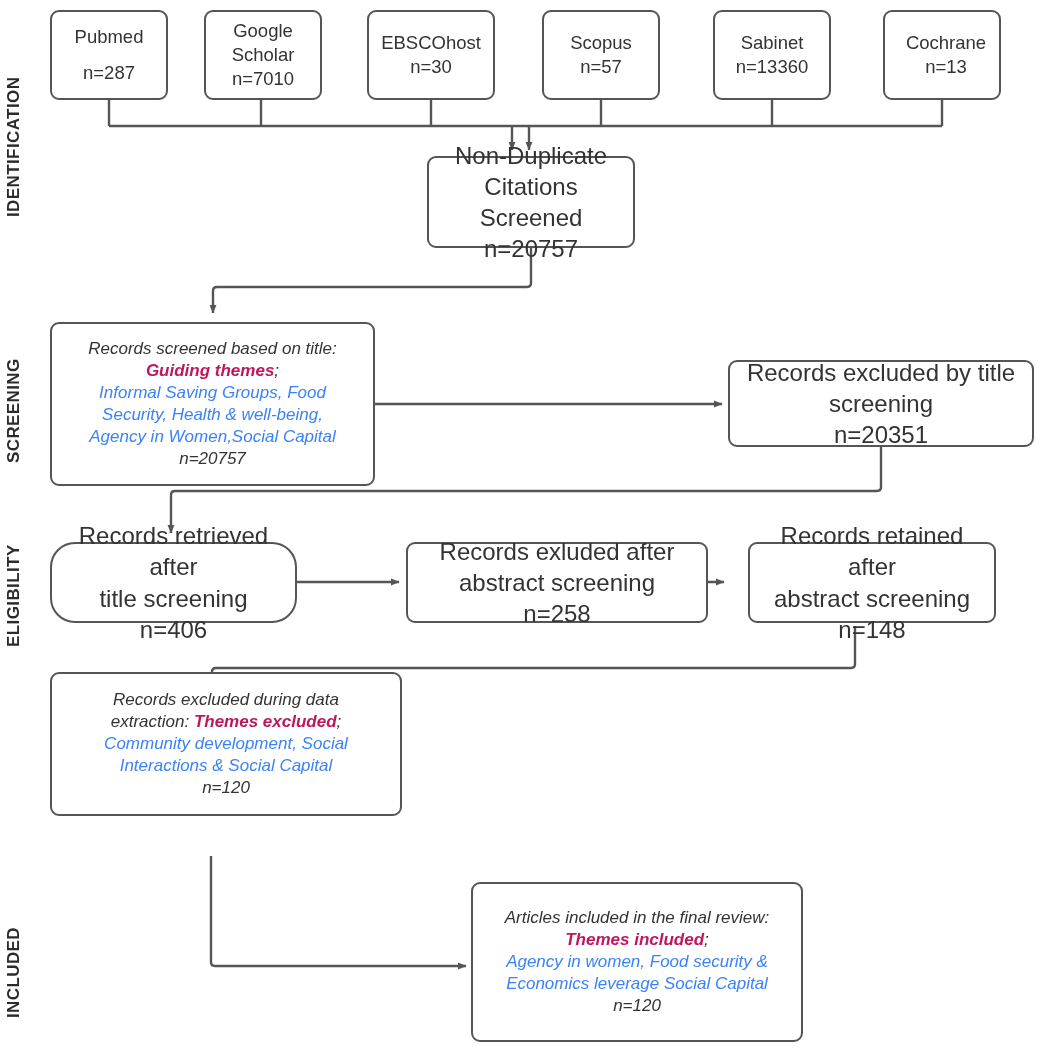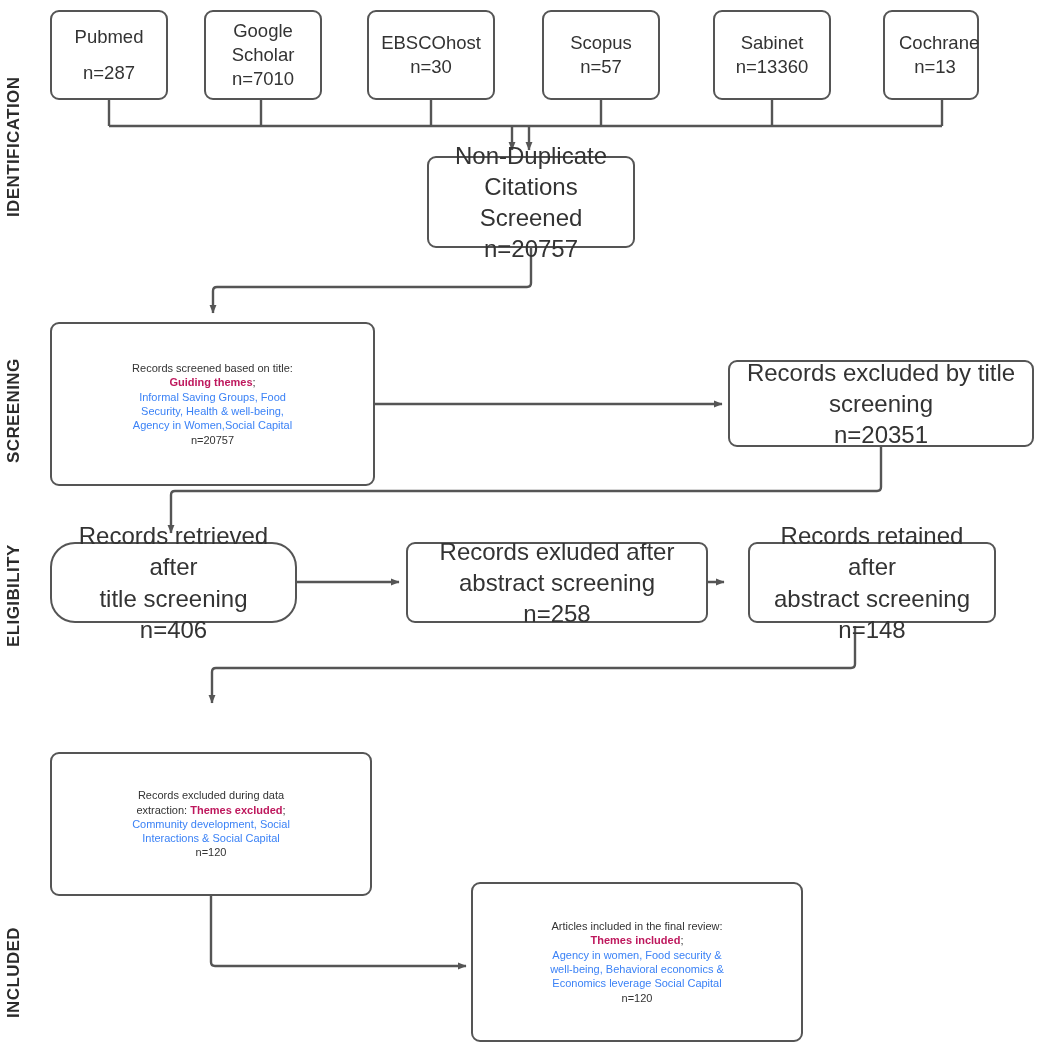--- a/index.html
+++ b/index.html
@@ -36,21 +36,21 @@
     justify-content: center;
     text-align: center;
     color: #333333;
     line-height: 1.30;
     padding: 2px 6px;
     z-index: 2;
   }
   .node .ln { display: block; width: 100%; }
   .src { font-size: 18.5px; }
   .mid { font-size: 24px; }
-  .blk { font-size: 11px; }
+  .blk { font-size: 17px; font-style: italic; }
   .bold { font-weight: bold; color: #be185d; }
   .red  { color: #3b82f6; }
   .stage {
     position: absolute;
     font-weight: bold;
     font-size: 17px;
     letter-spacing: 0.4px;
     color: #2b2b2b;
     writing-mode: vertical-rl;
     transform: rotate(180deg);
@@ -123,21 +123,21 @@
   <div class="node src" style="left:542px; top:10px; width:118px; height:90px;">
     <span class="ln">Scopus</span>
     <span class="ln">n=57</span>
   </div>
 
   <div class="node src" style="left:713px; top:10px; width:118px; height:90px;">
     <span class="ln">Sabinet</span>
     <span class="ln">n=13360</span>
   </div>
 
-  <div class="node src" style="left:883px; top:10px; width:96px; height:90px;padding-left:14px;">
+  <div class="node src" style="left:883px; top:10px; width:118px; height:90px;padding-left:14px;">
     <span class="ln">Cochrane</span>
     <span class="ln">n=13</span>
   </div>
 
   <div class="node mid" style="left:427px; top:156px; width:208px; height:92px;">
     <span class="ln">Non-Duplicate</span>
     <span class="ln">Citations Screened</span>
     <span class="ln">n=20757</span>
   </div>
 
@@ -167,30 +167,29 @@
     <span class="ln">abstract screening</span>
     <span class="ln">n=258</span>
   </div>
 
   <div class="node mid" style="left:748px; top:542px; width:248px; height:81px;">
     <span class="ln">Records retained after</span>
     <span class="ln">abstract screening</span>
     <span class="ln">n=148</span>
   </div>
 
-  <div class="node blk" style="left:50px; top:752px; width:322px; height:144px;align-items:center;">
+  <div class="node blk" style="left:50px; top:672px; width:352px; height:144px;align-items:center;">
     <span class="ln">Records excluded during data</span>
     <span class="ln"><span>extraction: </span><b class="bold">Themes excluded</b><span>;</span></span>
     <span class="ln red">Community development, Social</span>
     <span class="ln red">Interactions &amp; Social Capital</span>
     <span class="ln">n=120</span>
   </div>
 
   <div class="node blk" style="left:471px; top:882px; width:332px; height:160px;">
     <span class="ln">Articles included in the final review:</span>
     <span class="ln"><b class="bold">Themes included</b><span>;</span></span>
     <span class="ln red">Agency in women, Food security &amp;</span>
-    <span class="ln red">well-being, Behavioral economics &amp;</span>
     <span class="ln red">Economics leverage Social Capital</span>
     <span class="ln">n=120</span>
   </div>
 
 </div>
 
 </body></html>

